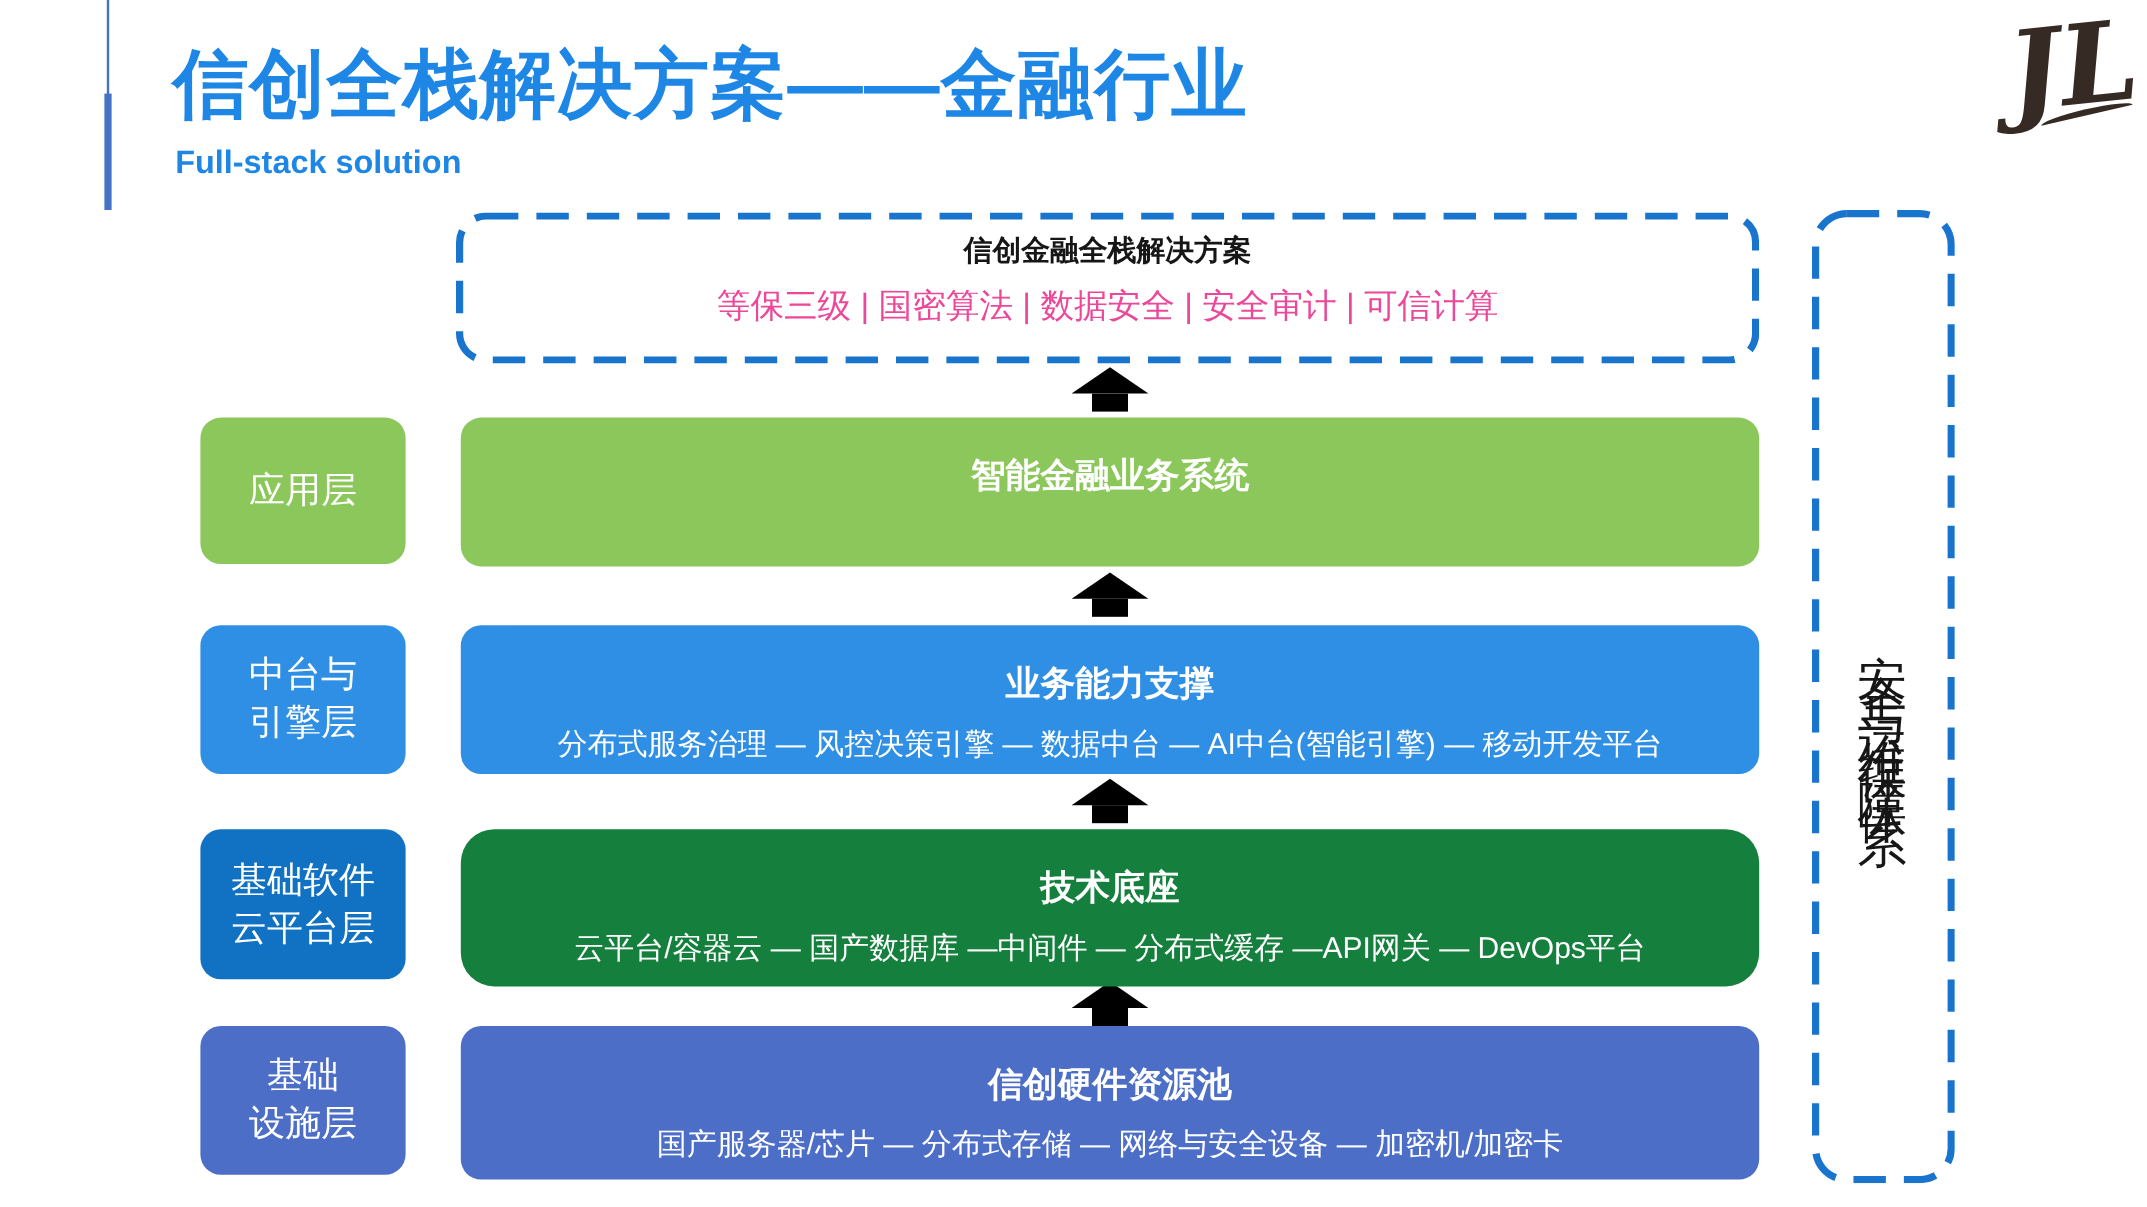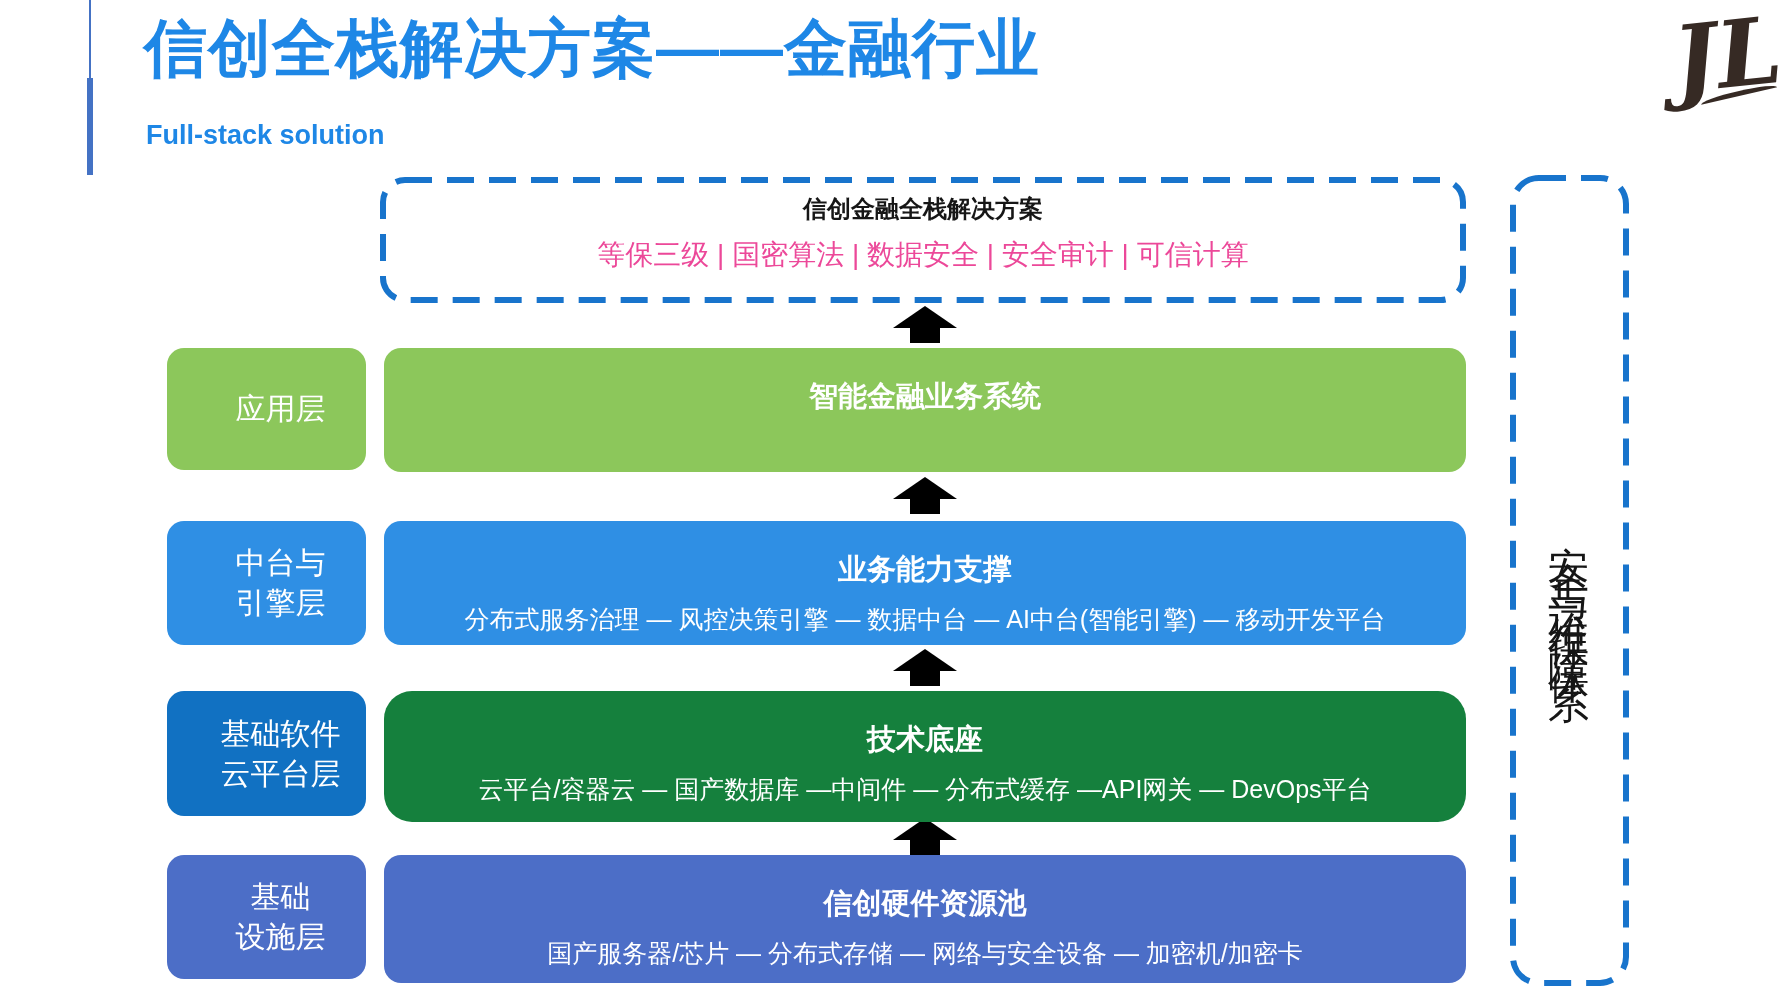--- a/index.html
+++ b/index.html
@@ -4,21 +4,21 @@
 <style>
   html,body{margin:0;padding:0;background:#fff;}
   #stage{
     position:relative;width:1789px;height:1006px;background:#ffffff;overflow:hidden;
     font-family:"Liberation Sans","DejaVu Sans",sans-serif;
   }
   
   .accent-line-thin{position:absolute;left:89px;top:0;width:2px;height:82px;}
   .accent-line-thick{position:absolute;left:87px;top:78px;width:6px;height:97px;}
   .main-title{
-    position:absolute;left:144px;top:6px;font-size:63px;font-weight:800;
+    position:absolute;left:144px;top:28px;font-size:63px;font-weight:800;
     letter-spacing:1px;white-space:nowrap;
   }
   .sub-title{position:absolute;left:146px;top:120px;font-size:27px;font-weight:700;}
   .logo{
     position:absolute;left:1668px;top:0px;width:120px;height:120px;
     font-family:"DejaVu Serif","Liberation Serif",serif;font-style:italic;font-weight:700;
     font-size:92px;line-height:110px;text-align:center;transform:rotate(-6deg);
   }
   .logo .swash{position:absolute;left:28px;top:92px;width:78px;height:5px;border-radius:50%/100% 100% 0 0;transform:rotate(-7deg);}
   
@@ -34,21 +34,21 @@
     font-size:41px;color:#161616;letter-spacing:17px;position:relative;padding-top:17px;
   }
   
   .arrow{position:absolute;left:893px;width:64px;height:38px;}
   .arrow .head{position:absolute;left:0;top:0;width:0;height:0;border-left:32px solid transparent;border-right:32px solid transparent;border-bottom:22px solid #000;}
   .arrow .stem{position:absolute;left:17px;top:22px;width:30px;height:15px;}
   
   .layer-label{
     position:absolute;left:167px;width:171px;border-radius:17px;color:#fff;
     display:flex;align-items:center;justify-content:center;text-align:center;
-    font-size:30px;line-height:1.32;font-weight:400;padding-left:28px;
+    font-size:30px;line-height:1.32;font-weight:400;
   }
   .layer-box{
     position:absolute;left:384px;width:1082px;border-radius:17px;color:#fff;text-align:center;
   }
   .layer-title{margin-top:29px;font-size:29px;font-weight:800;}
   .layer-items{margin-top:13px;font-size:25px;font-weight:400;white-space:nowrap;}
 </style>
 </head>
 <body>
 

